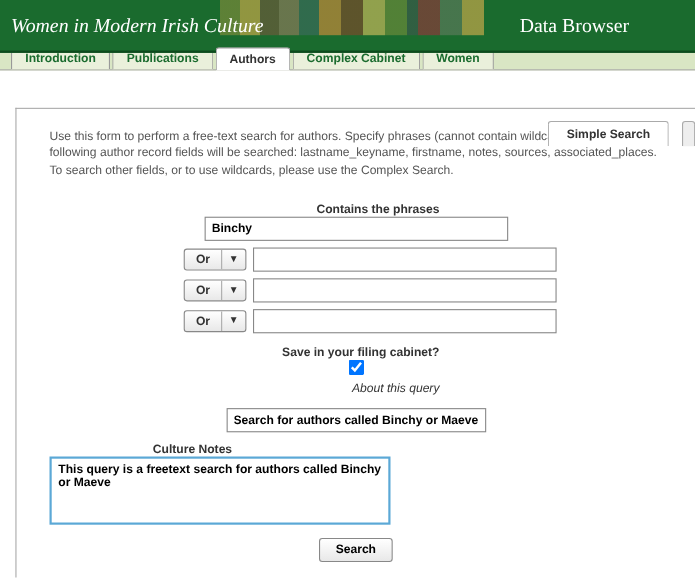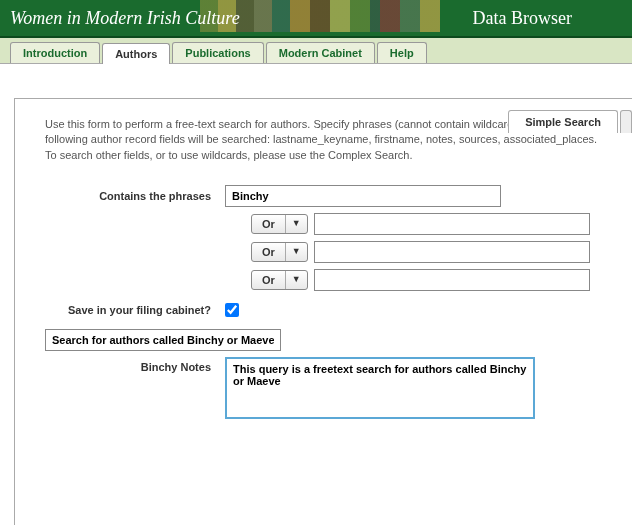--- a/index.html
+++ b/index.html
@@ -1,30 +1,30 @@
 <!DOCTYPE html>
 <html><head>
 <meta charset="utf-8">
 <style>
   * { box-sizing: border-box; margin: 0; padding: 0; }
   body { font-family: Verdana, Geneva, sans-serif; font-size: 11px; color: #333; width: 632px; height: 527px; }
-  .header { background: #1a6b2e; height: 38px; position: relative; display: flex; align-items: center; padding: 0 10px; border-bottom: 2px solid #0d4a1d; }
+  .header { background: #1a6b2e; height: 48px; position: relative; display: flex; align-items: center; padding: 0 10px; border-bottom: 2px solid #0d4a1d; }
   .header .book-bg { position: absolute; left: 200px; top: 0; width: 240px; height: 32px; background: linear-gradient(90deg, #7a8a3a 0 18px, #c4a848 18px 36px, #6b5a3a 36px 54px, #8a7a5a 54px 72px, #3a6b5a 72px 90px, #c48a3a 90px 110px, #7a4a2a 110px 130px, #c4b85a 130px 150px, #6a8a3a 150px 170px, #3a5a4a 170px 180px, #8a3a3a 180px 200px, #5a7a5a 200px 220px, #c4a84a 220px 240px); opacity: 0.7; }
   .header-title { color: #fff; font-family: Georgia, serif; font-style: italic; font-size: 18px; z-index: 1; }
   .header-sub { color: #fff; font-family: Georgia, serif; font-size: 18px; margin-left: auto; z-index: 1; position: relative; left: -50px; }
-  .tabbar { background: #d9e6c4; height: 26px; border-bottom: 1px solid #aaa; display: flex; align-items: flex-end; padding-left: 10px; gap: 2px; }
+  .tabbar { background: #d9e6c4; height: 16px; border-bottom: 1px solid #aaa; display: flex; align-items: flex-end; padding-left: 10px; gap: 2px; }
   .tab { background: #eaf0db; border: 1px solid #999; border-bottom: none; padding: 4px 12px; font-size: 11px; font-weight: bold; color: #1a6b2e; cursor: pointer; border-radius: 3px 3px 0 0; }
   .tab.active { background: #fff; color: #333; position: relative; top: 1px; }
   .content { padding: 0; position: relative; background: #fff; height: calc(527px - 60px); }
-  .sub-tabs { position: absolute; right: 0; top: 12px; display: flex; gap: 2px; }
+  .sub-tabs { position: absolute; right: 0; top: 12px; display: flex; gap: 12px; }
   .sub-tab { background: #fff; border: 1px solid #aaa; border-bottom: none; padding: 5px 16px; font-size: 11px; font-weight: bold; cursor: pointer; border-radius: 3px 3px 0 0; }
   .sub-tab.partial { width: 12px; padding: 5px 0; background: #eee; }
   .panel { border: 1px solid #aaa; margin: 34px 0 0 14px; padding: 18px 30px 30px 30px; height: calc(100% - 40px); width: calc(100% - 14px); border-right: none; border-bottom: none; }
   .intro { font-size: 11px; line-height: 1.4; color: #555; margin-bottom: 22px; }
-  .form-row { display: flex; align-items: center; margin-bottom: 6px; }
+  .form-row { display: flex; align-items: center; margin-bottom: 6px; flex-direction: column; }
   .form-label { width: 180px; text-align: right; font-weight: bold; font-size: 11px; color: #333; padding-right: 14px; }
   .form-label.italic { font-style: italic; font-weight: normal; }
   .form-field { flex: 1; display: flex; align-items: center; gap: 6px; }
   .or-btn { display: inline-flex; border: 1px solid #888; border-radius: 3px; overflow: hidden; background: linear-gradient(#fff,#e8e8e8); margin-left: 26px; }
   .or-btn .or-label { padding: 3px 10px; font-weight: bold; font-size: 11px; }
   .or-btn .or-caret { border-left: 1px solid #aaa; padding: 3px 6px; font-size: 9px; }
   input[type=text] { border: 1px solid #888; font-family: inherit; font-size: 11px; font-weight: bold; padding: 4px 6px; width: 276px; }
   input[type=text].wide { width: 236px; }
   textarea { border: 2px solid #5ba8d6; font-family: inherit; font-size: 11px; font-weight: bold; padding: 4px 6px; width: 310px; height: 62px; resize: none; }
   input[type=checkbox] { width: 14px; height: 14px; }
@@ -36,24 +36,24 @@
 <body>
 
 <div class="header">
   <div class="book-bg"></div>
   <span class="header-title">Women in Modern Irish Culture</span>
   <span class="header-sub">Data Browser</span>
 </div>
 
 <div class="tabbar">
   <div class="tab">Introduction</div>
+  <div class="tab">Publications</div>
   <div class="tab active">Authors</div>
-  <div class="tab">Publications</div>
-  <div class="tab">Modern Cabinet</div>
-  <div class="tab">Help</div>
+  <div class="tab">Complex Cabinet</div>
+  <div class="tab">Women</div>
 </div>
 
 <div class="content">
   <div class="sub-tabs">
     <div class="sub-tab">Simple Search</div>
     <div class="sub-tab partial"></div>
   </div>
 
   <div class="panel">
     <p class="intro">Use this form to perform a free-text search for authors. Specify phrases (cannot contain wildcards), and the following author record fields will be searched: lastname_keyname, firstname, notes, sources, associated_places. To search other fields, or to use wildcards, please use the Complex Search.</p>
@@ -100,32 +100,42 @@
 
     <div class="spacer"></div>
 
     <div class="form-row">
       <div class="form-label">Save in your filing cabinet?</div>
       <div class="form-field">
         <input type="checkbox" checked="" style="">
       </div>
     </div>
 
+    <div class="form-row">
+      <div class="form-label italic">About this query</div>
+      <div class="form-field"></div>
+    </div>
 
     <div class="spacer"></div>
 
     <div class="form-row">
       <div class="form-field">
         <input type="text" class="wide" value="Search for authors called Binchy or Maeve" style="">
       </div>
     </div>
 
     <div class="form-row" style="align-items:flex-start">
-      <div class="form-label" style="padding-top:4px">Binchy Notes</div>
+      <div class="form-label" style="padding-top:4px">Culture Notes</div>
       <div class="form-field">
         <textarea style="">This query is a freetext search for authors called Binchy or Maeve</textarea>
       </div>
     </div>
 
     <div class="spacer"></div>
 
+    <div class="form-row">
+      <div class="form-label"></div>
+      <div class="form-field">
+        <button class="search-btn">Search</button>
+      </div>
+    </div>
   </div>
 </div>
 
 </body></html>

